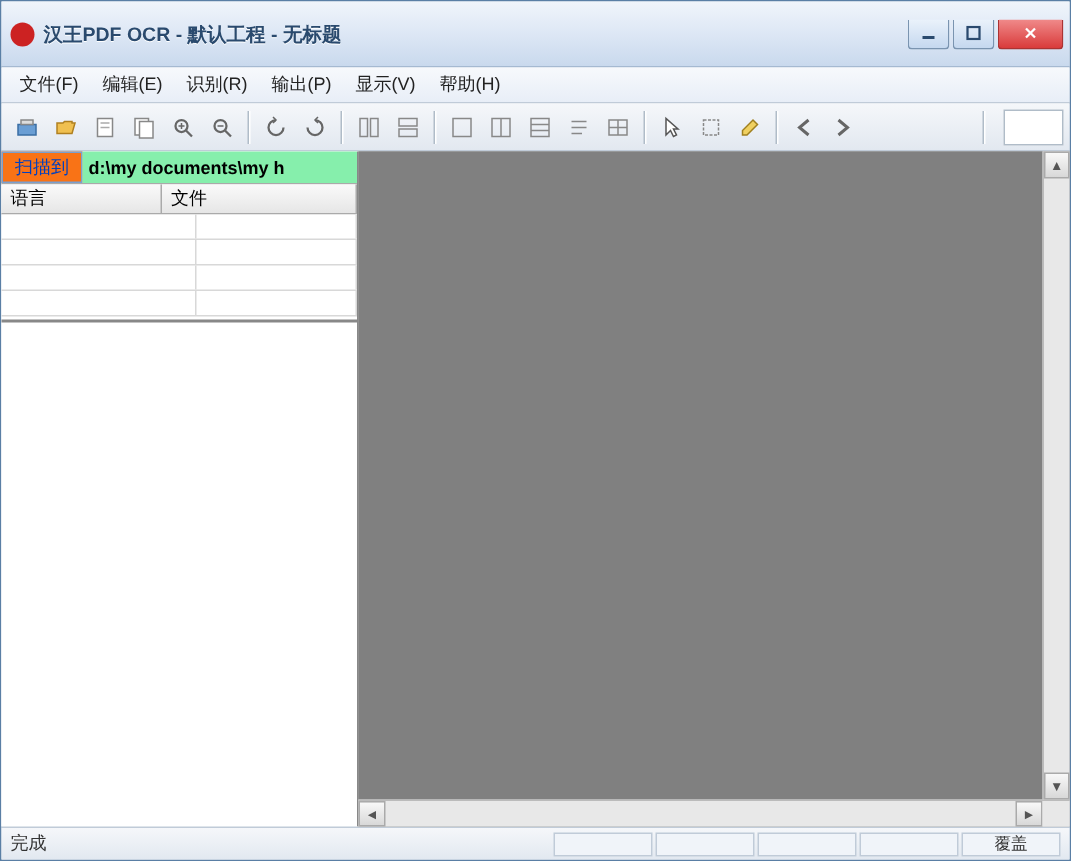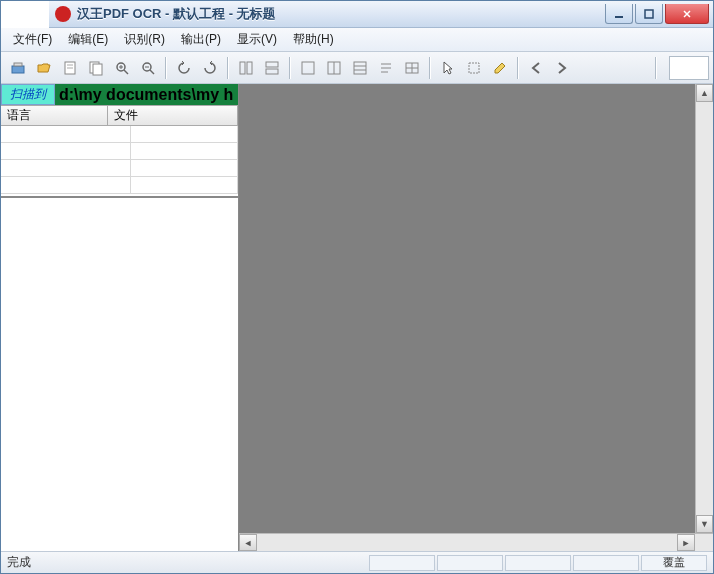--- a/index.html
+++ b/index.html
@@ -1,20 +1,20 @@
 <!DOCTYPE html>
 <html><head>
 <meta charset="utf-8">
 <style>
 * { margin: 0; padding: 0; box-sizing: border-box; }
 body { font-family: "Microsoft YaHei", SimSun, sans-serif; font-size: 12px; background: #fff; overflow: hidden; }
 .window { width: 714px; height: 574px; display: flex; flex-direction: column; border: 1px solid #5a7fa5; }
 
 
-.titlebar { height: 27px; background: linear-gradient(to bottom, #f0f5fb 0%, #dde7f5 50%, #c9d9ed 100%); display: flex; align-items: center; border-bottom: 1px solid #a5b9d1; margin-left: 48px; }
+.titlebar { height: 44px; background: linear-gradient(to bottom, #f0f5fb 0%, #dde7f5 50%, #c9d9ed 100%); display: flex; align-items: center; border-bottom: 1px solid #a5b9d1; }
 .titlebar .app-icon { width: 16px; height: 16px; margin: 0 6px; background: #c22; border-radius: 50%; display: inline-block; }
 .titlebar .title { flex: 1; font-size: 13px; color: #2a4a6e; font-weight: bold; text-shadow: 0 1px 0 #fff; }
 .titlebar .winbtns { display: flex; height: 20px; margin-right: 4px; }
 .titlebar .winbtn { width: 28px; height: 20px; margin-left: 2px; border: 1px solid #7a94b0; border-top: none; border-radius: 0 0 3px 3px; display: flex; align-items: center; justify-content: center; font-size: 11px; cursor: pointer; }
 .titlebar .winbtn.min, .titlebar .winbtn.max { background: linear-gradient(to bottom, #eaf2fb, #c5d8ef); color: #2a4a6e; }
 .titlebar .winbtn.close { width: 44px; background: linear-gradient(to bottom, #f08a8a, #d93b3b); color: #fff; border-color: #a33; }
 
 
 .menubar { height: 24px; background: linear-gradient(to bottom, #f7f9fc, #e8eef7); display: flex; padding: 0 4px; border-bottom: 1px solid #c0cbd8; }
 .menubar .menuitem { padding: 3px 8px; cursor: pointer; color: #222; }
@@ -24,22 +24,22 @@
 .toolbar .tbtn { width: 24px; height: 24px; margin: 0 1px; display: flex; align-items: center; justify-content: center; border: 1px solid transparent; border-radius: 2px; cursor: pointer; }
 .toolbar .tsep { width: 2px; height: 22px; margin: 0 4px; border-left: 1px solid #b0bcc8; border-right: 1px solid #fff; }
 .toolbar .spacer { flex: 1; }
 .toolbar .rightbox { width: 40px; height: 24px; border: 1px solid #b0bcc8; background: #fff; margin-left: 8px; }
 .toolbar svg { display: block; }
 
 
 .main { flex: 1; display: flex; min-height: 0; }
 .leftpane { width: 238px; display: flex; flex-direction: column; border-right: 1px solid #888; background: #fff; }
 .scan-row { height: 22px; display: flex; border-bottom: 1px solid #aaa; }
-.scan-label { width: 54px; background: #5eead4; color: #0040c0; border: 1px solid #7aa0d0; font-size: 12px; display: flex; align-items: center; justify-content: center; cursor: pointer; font-style: italic; }
-.scan-path { flex: 1; padding: 2px 4px; background: #15803d; font-weight: bold; font-size: 16px; white-space: nowrap; overflow: hidden; display: flex; align-items: center; }
+.scan-label { width: 54px; background: #f97316; color: #0040c0; border: 1px solid #7aa0d0; font-size: 12px; display: flex; align-items: center; justify-content: center; cursor: pointer; }
+.scan-path { flex: 1; padding: 2px 4px; background: #86efac; font-weight: bold; font-size: 12px; white-space: nowrap; overflow: hidden; display: flex; align-items: center; }
 .col-headers { height: 20px; display: flex; background: #f0f0f0; border-bottom: 1px solid #aaa; }
 .col-headers .col { border-right: 1px solid #aaa; padding: 2px 6px; display: flex; align-items: center; background: linear-gradient(to bottom, #fafafa, #e6e6e6); }
 .col-headers .col.c1 { width: 130px; }
 .col-headers .col.c2 { flex: 1; }
 .grid { height: 70px; background: #fff; }
 .grid .row { height: 17px; border-bottom: 1px solid #d8d8d8; display: flex; }
 .grid .row .cell { border-right: 1px solid #d8d8d8; }
 .grid .row .cell.c1 { width: 130px; }
 .grid .row .cell.c2 { flex: 1; }
 .lower-blank { flex: 1; background: #fff; border-top: 2px solid #888; }

